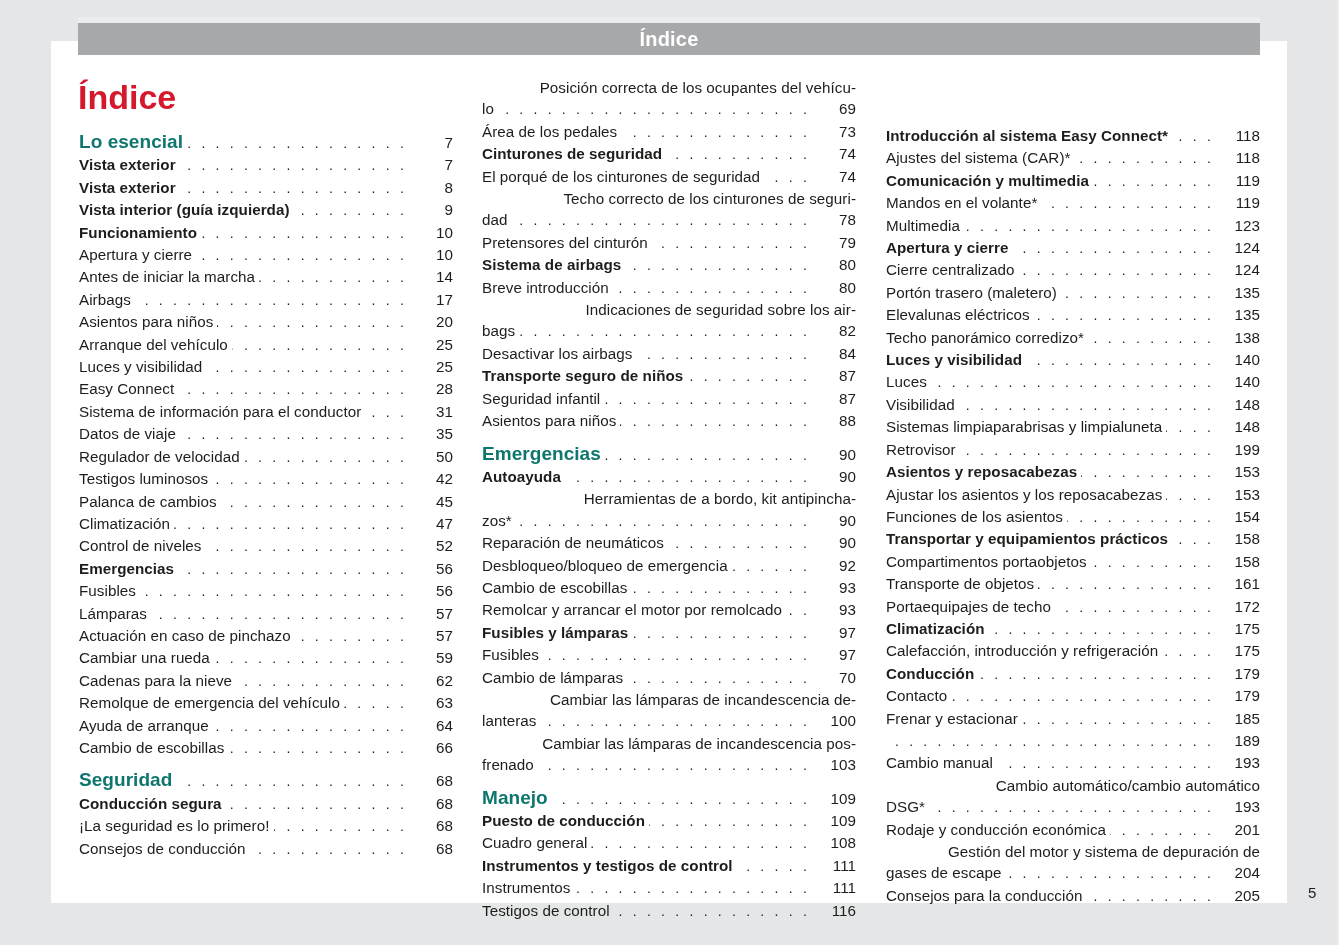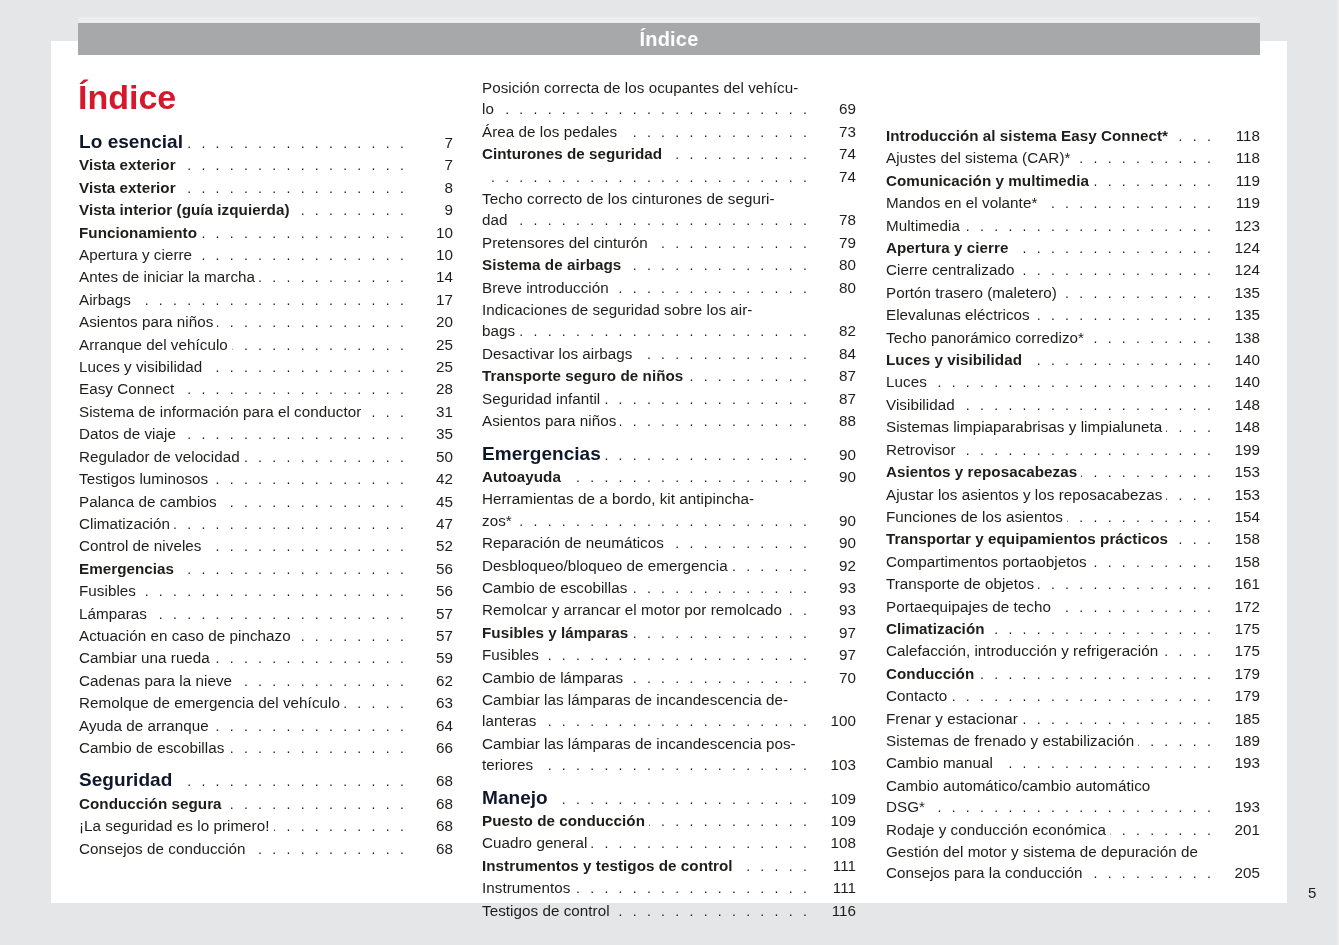--- a/index.html
+++ b/index.html
@@ -61,24 +61,24 @@
     color: #1d1d1b;
     letter-spacing: 3.2px;
     font-size: 14px;
     text-align: right;
     direction: rtl;
   }
   .entry .pg {
     flex: 0 0 44px;
     text-align: right;
   }
-  .entry .first-line { display: block; white-space: nowrap; }
+  .entry .first-line { display: block; white-space: nowrap; text-align: right; }
   .entry.bold .label, .entry.bold .first-line { font-weight: bold; }
   .entry.section { margin-top: 10px; }
-  .entry.section .label { color: #0f172a; font-weight: bold; font-size: 19px; }
+  .entry.section .label { color: #0f766e; font-weight: bold; font-size: 19px; }
   .entry.section.first { margin-top: 0; }
   .leader-text::before {
     content: ". . . . . . . . . . . . . . . . . . . . . . . . . . . . . . . . . . . . . . . . . . . . . . . . . . . . . . . . . . . .";
   }
 </style>
 </head>
 <body>
 
 <div class="top-strip"></div>
 <div class="right-strip"></div>
@@ -334,20 +334,21 @@
     </div>
     <div class="entry bold">
       <div class="row">
         <span class="label">Cinturones de seguridad</span>
         <span class="leader"><span class="leader-text"></span></span>
         <span class="pg">74</span>
       </div>
     </div>
     <div class="entry normal">
       <div class="row">
+        <span class="label">El porqué de los cinturones de seguridad</span>
         <span class="leader"><span class="leader-text"></span></span>
         <span class="pg">74</span>
       </div>
     </div>
     <div class="entry normal">
       <span class="first-line">Techo correcto de los cinturones de seguri-</span>
       <div class="row">
         <span class="label">dad</span>
         <span class="leader"><span class="leader-text"></span></span>
         <span class="pg">78</span>
@@ -485,21 +486,21 @@
       <span class="first-line">Cambiar las lámparas de incandescencia de-</span>
       <div class="row">
         <span class="label">lanteras</span>
         <span class="leader"><span class="leader-text"></span></span>
         <span class="pg">100</span>
       </div>
     </div>
     <div class="entry normal">
       <span class="first-line">Cambiar las lámparas de incandescencia pos-</span>
       <div class="row">
-        <span class="label">teriores</span>
+        <span class="label">frenado</span>
         <span class="leader"><span class="leader-text"></span></span>
         <span class="pg">103</span>
       </div>
     </div>
     <div class="entry section">
       <div class="row">
         <span class="label">Manejo</span>
         <span class="leader"><span class="leader-text"></span></span>
         <span class="pg">109</span>
       </div>
@@ -725,21 +726,20 @@
     </div>
     <div class="entry normal">
       <div class="row">
         <span class="label">Frenar y estacionar</span>
         <span class="leader"><span class="leader-text"></span></span>
         <span class="pg">185</span>
       </div>
     </div>
     <div class="entry normal">
       <div class="row">
-        <span class="label">Sistemas de frenado y estabilización</span>
         <span class="leader"><span class="leader-text"></span></span>
         <span class="pg">189</span>
       </div>
     </div>
     <div class="entry normal">
       <div class="row">
         <span class="label">Cambio manual</span>
         <span class="leader"><span class="leader-text"></span></span>
         <span class="pg">193</span>
       </div>
@@ -754,20 +754,25 @@
     </div>
     <div class="entry normal">
       <div class="row">
         <span class="label">Rodaje y conducción económica</span>
         <span class="leader"><span class="leader-text"></span></span>
         <span class="pg">201</span>
       </div>
     </div>
     <div class="entry normal">
       <span class="first-line">Gestión del motor y sistema de depuración de</span>
+      <div class="row">
+        <span class="label">gases de escape</span>
+        <span class="leader"><span class="leader-text"></span></span>
+        <span class="pg">204</span>
+      </div>
     </div>
     <div class="entry normal">
       <div class="row">
         <span class="label">Consejos para la conducción</span>
         <span class="leader"><span class="leader-text"></span></span>
         <span class="pg">205</span>
       </div>
     </div>
   </div>
 

